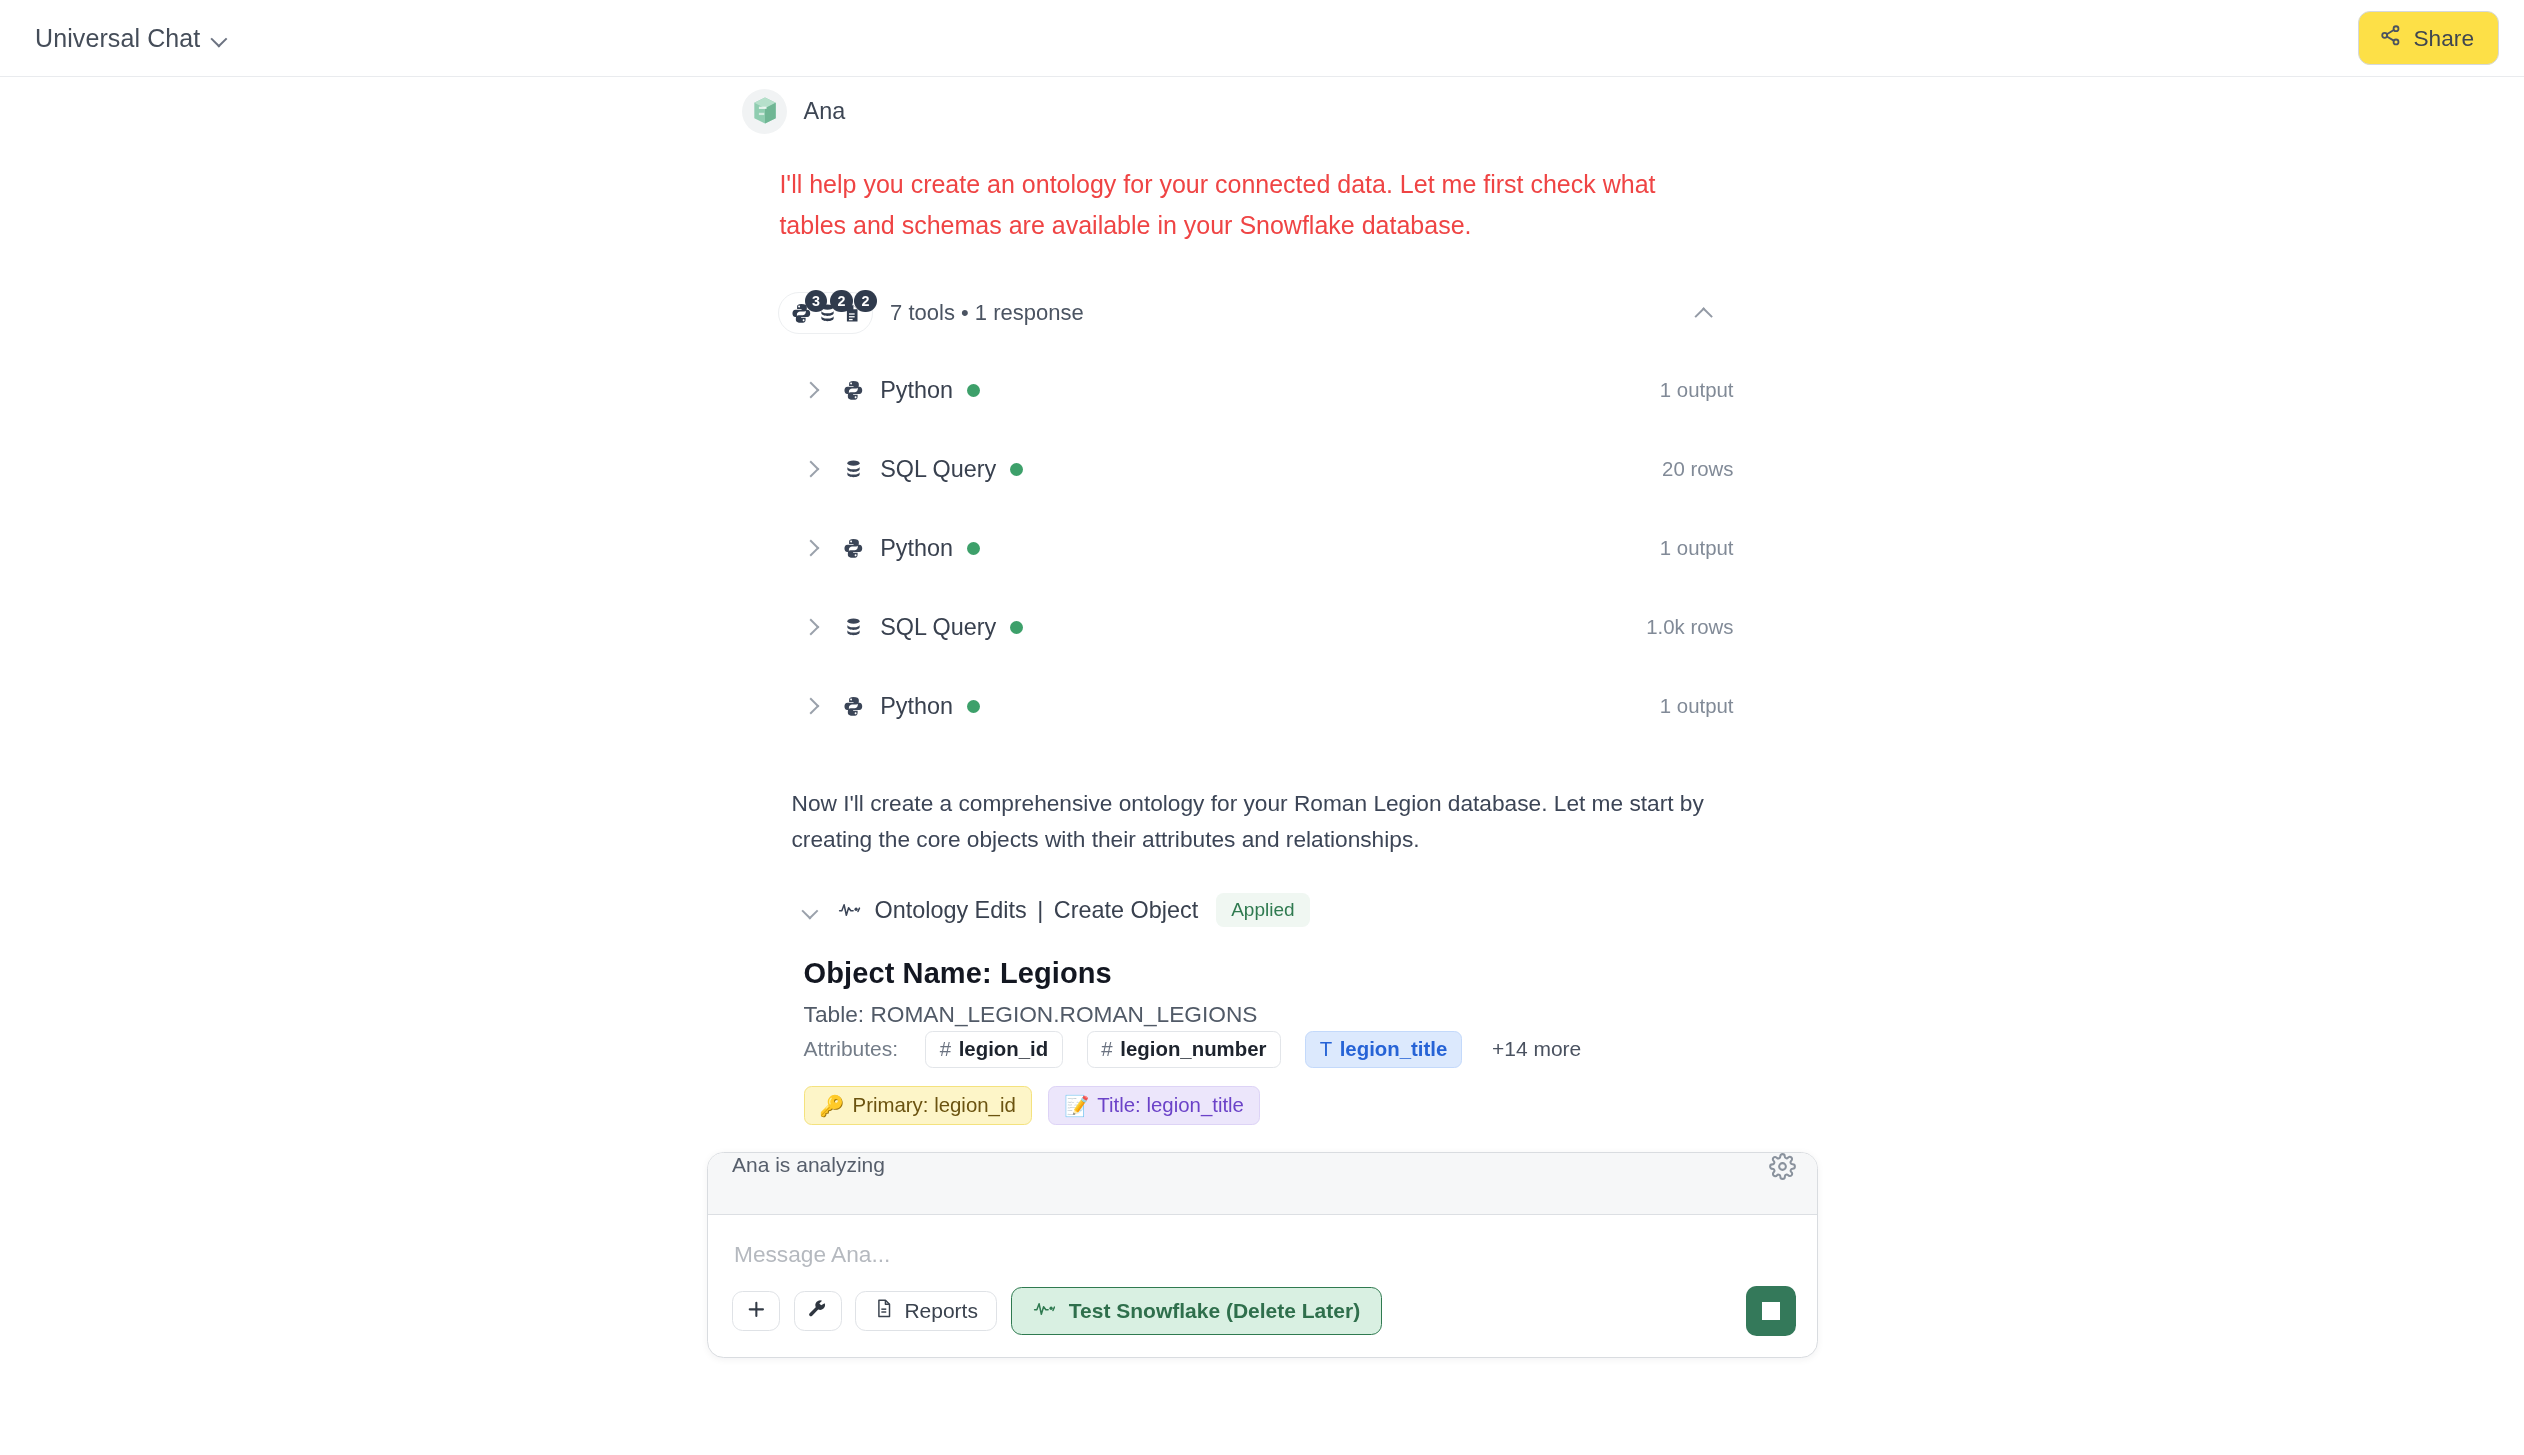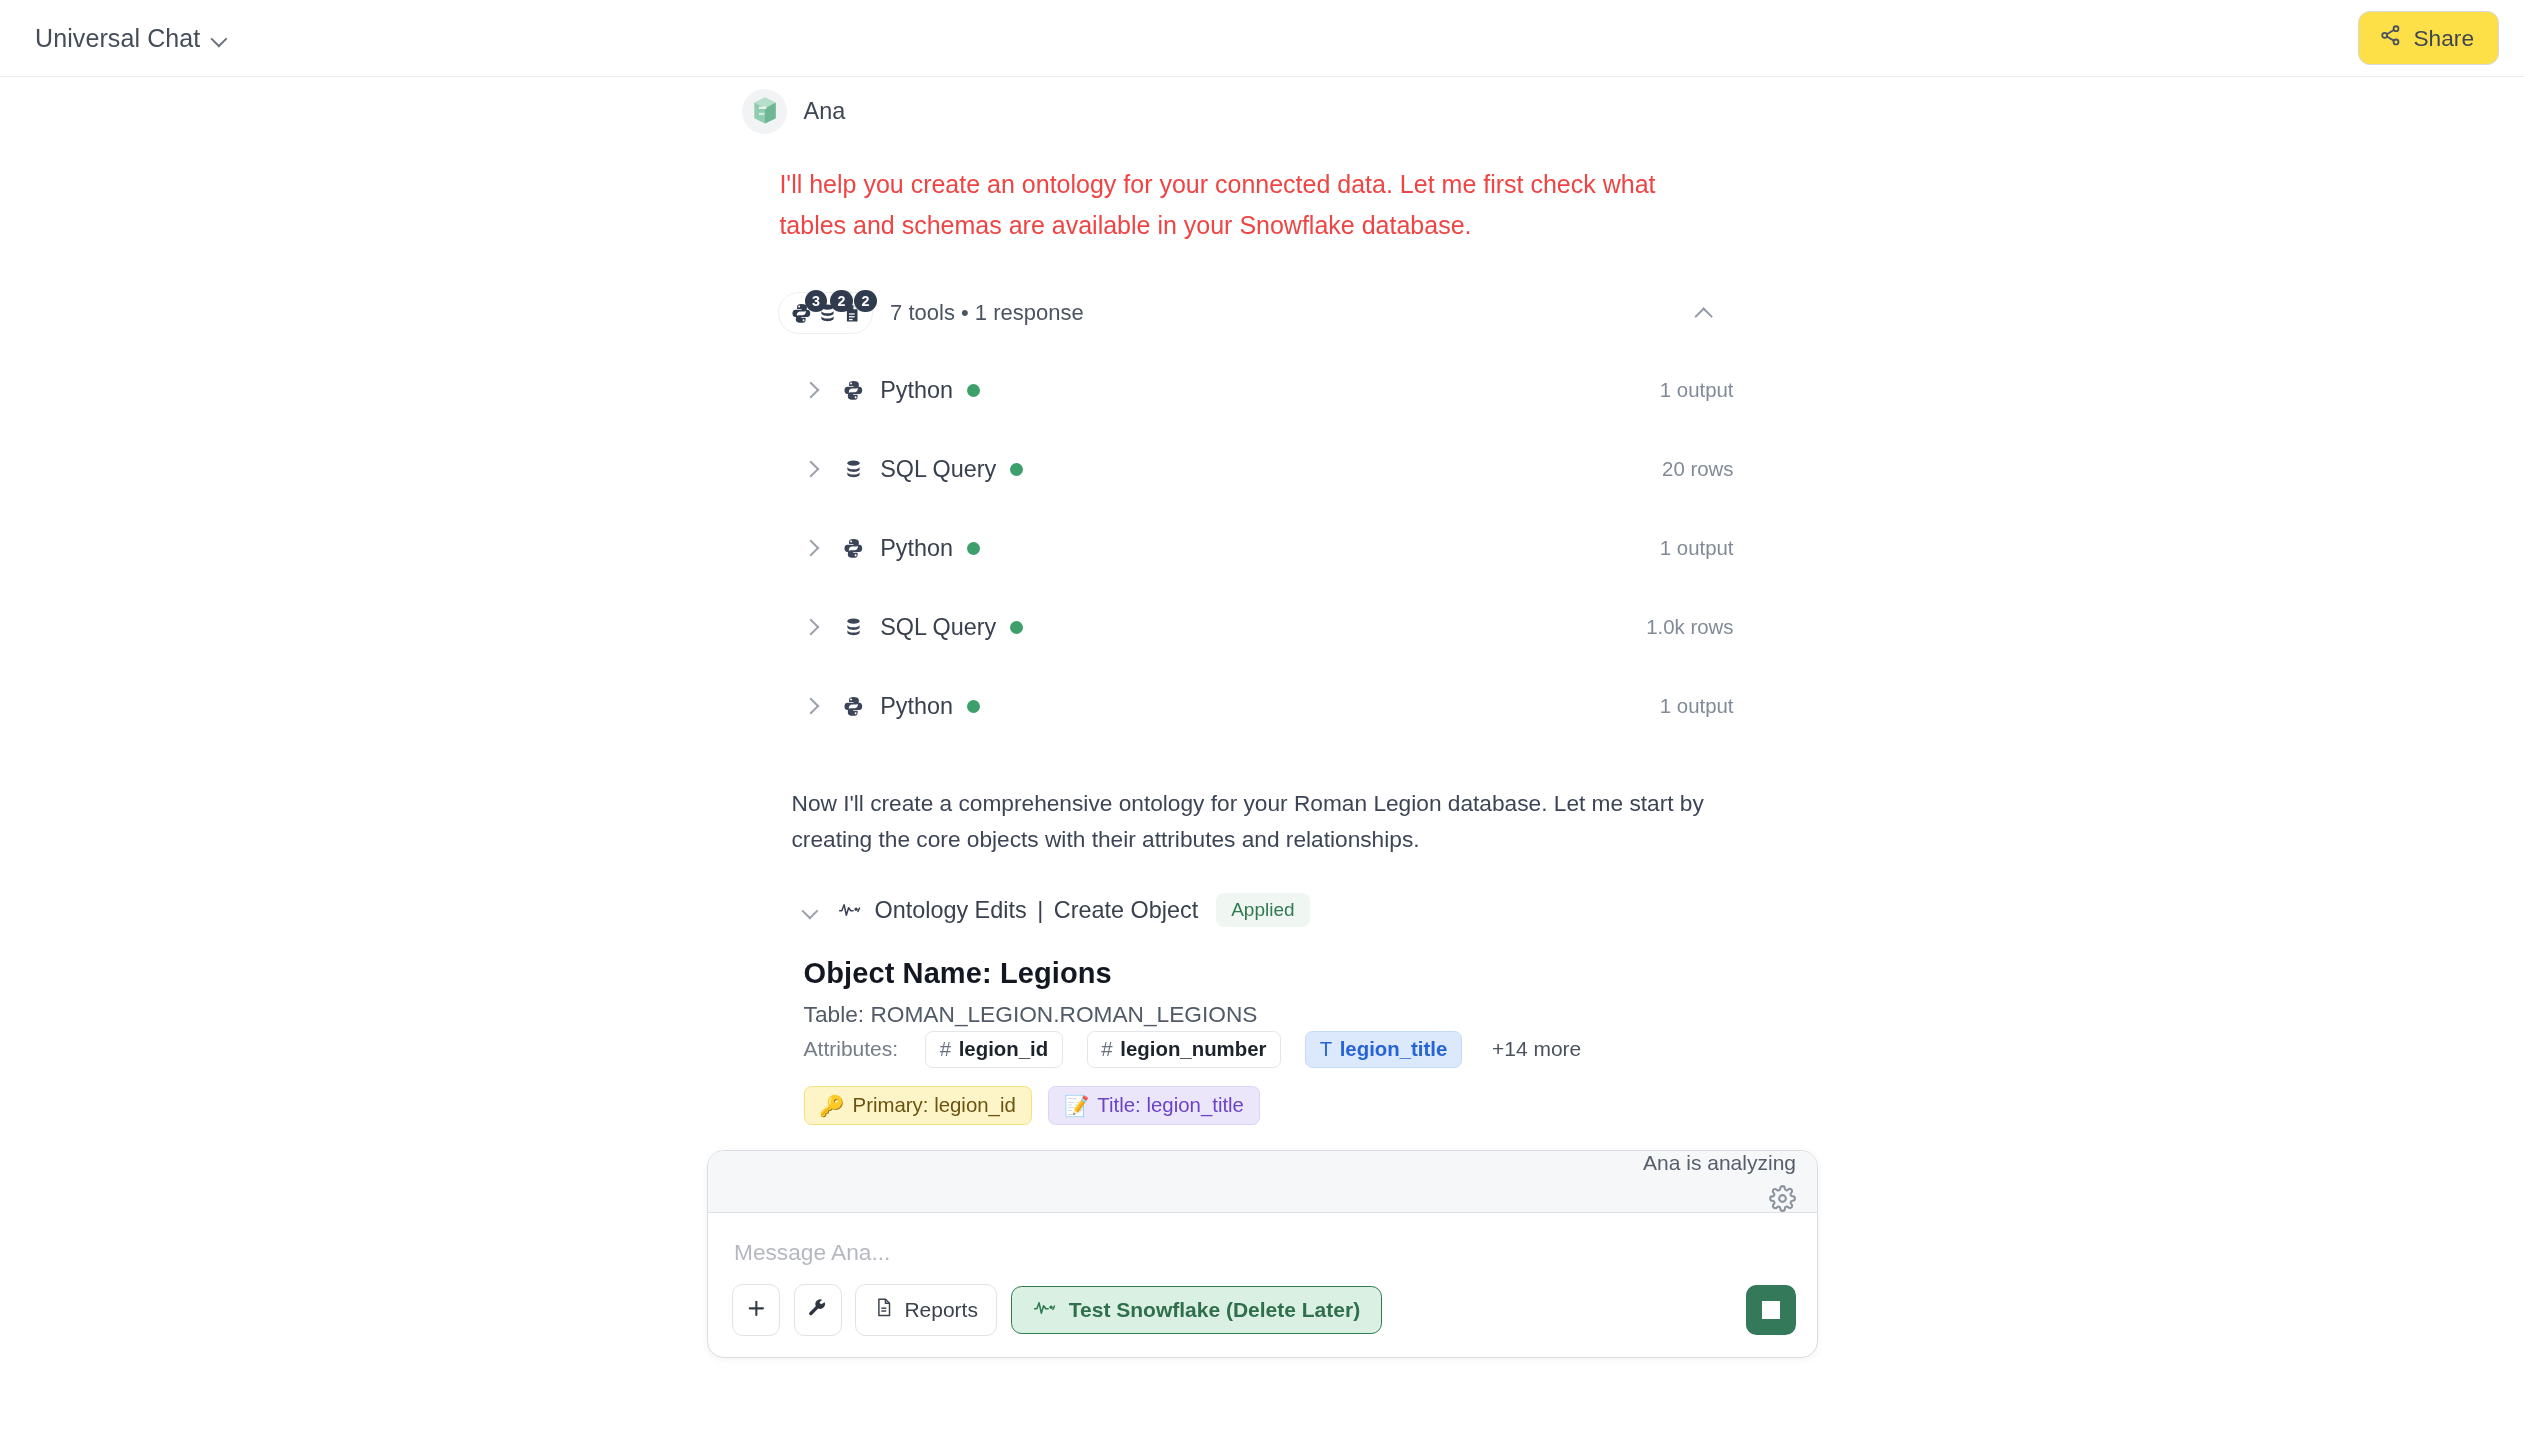--- a/index.html
+++ b/index.html
@@ -178,39 +178,38 @@
     width: 1111px;
     border: 1.5px solid #d9dce0;
     border-radius: 16.6px;
     background:#fff;
     box-shadow: 0 1.5px 7.6px rgba(18,24,40,.05);
     overflow: hidden;
   }
   .status-bar {
     height: 62px; background:#f6f7f8;
     border-bottom: 1.5px solid #dcdfe3;
-    display:flex; align-items:flex-end; justify-content:space-between;
+    display:flex; align-items:flex-start; justify-content:space-between;
     padding: 0 21px 0 24px;
-    flex-direction: column;
   }
   .status-text { font-size: 21px; color:#565e6b; }
   .gear { width:27px;height:27px; cursor:pointer; }
 
   .msg-input {
     padding: 26px 26px 7.6px 26px;
     font-size: 22.7px; color: #b5b9bf;
     min-height: 59px;
     cursor: text;
   }
   .composer-toolbar {
     display:flex; align-items:center; gap: 13.6px;
     padding: 10.6px 21px 21px 24px;
   }
   .tb-btn {
-    width: 48px; height: 52px;
+    width: 48px; height: 40px;
     border:1.5px solid #dfe2e6; border-radius: 10.6px;
     background:#fff; display:flex; align-items:center; justify-content:center;
     cursor:pointer;
   }
   .tb-btn.wide {
     width:auto; padding: 0 18px; gap: 10.6px;
     font-size: 21px; color:#3a424e;
   }
   .snow-chip {
     display:flex; align-items:center; gap:13.6px;

